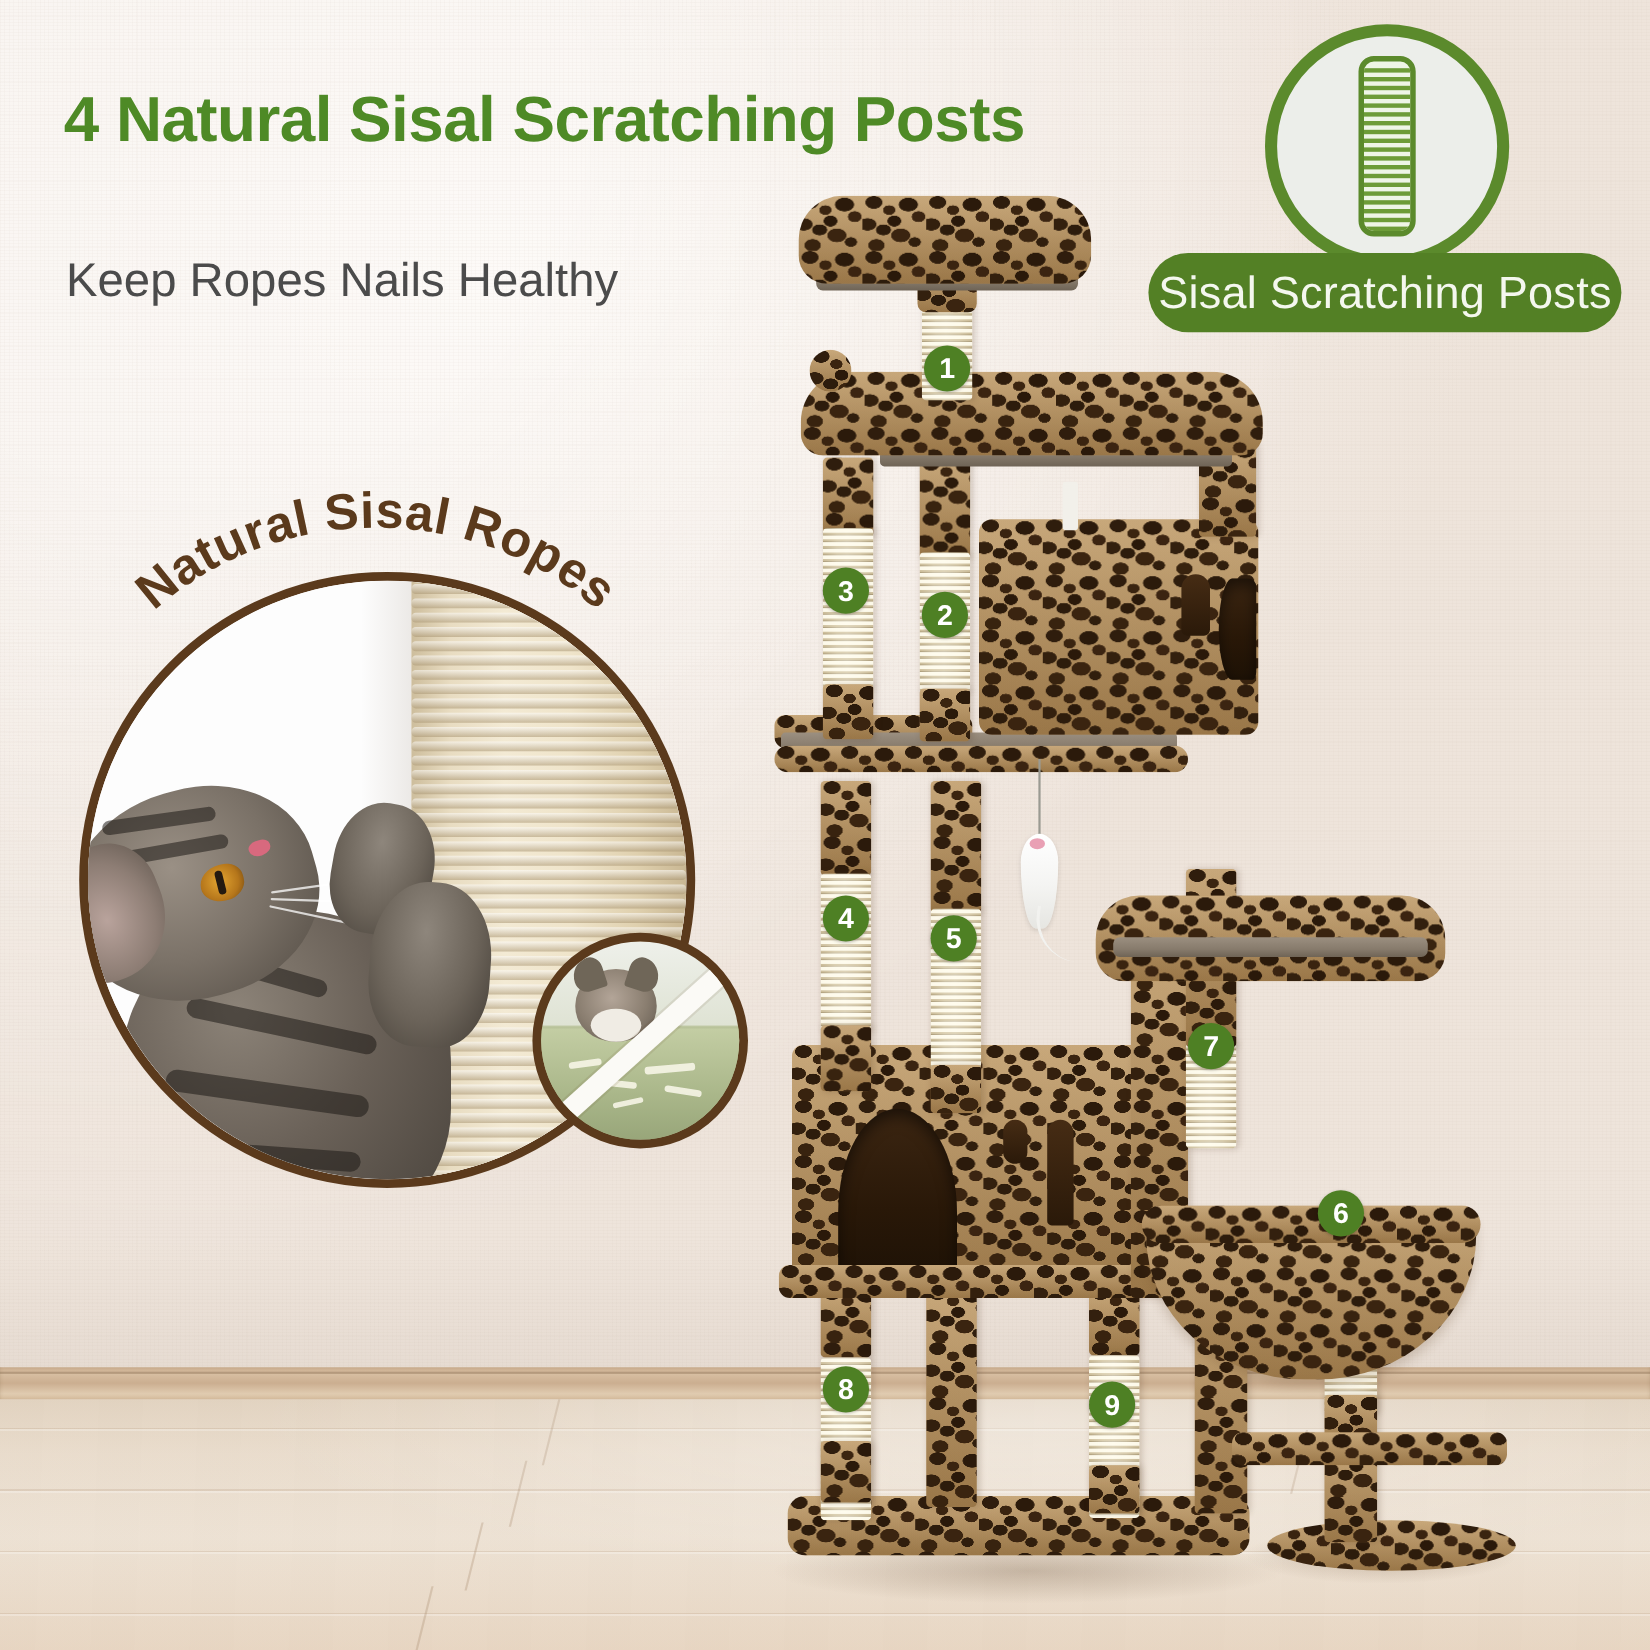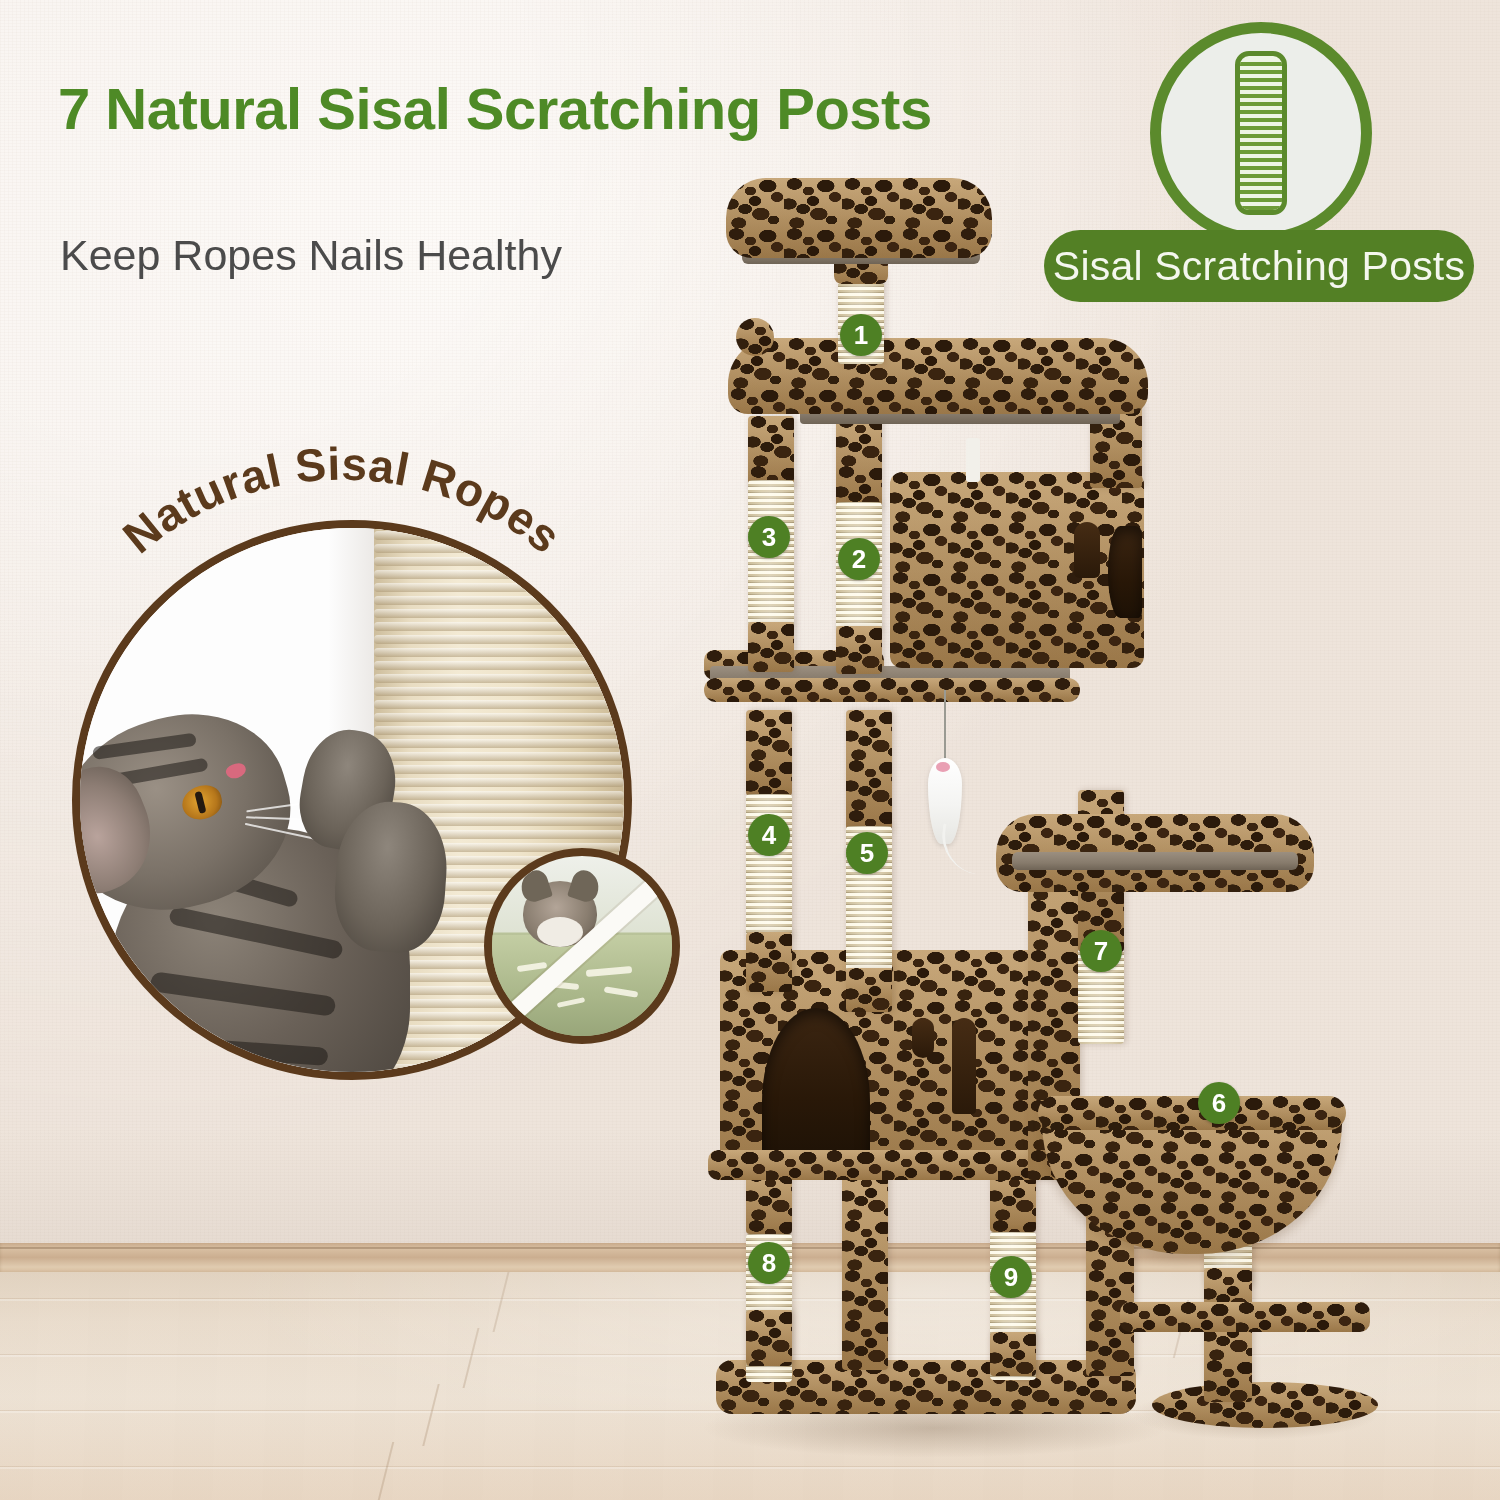--- a/index.html
+++ b/index.html
@@ -287,21 +287,21 @@
       <i style="left:500px;top:0;height:60px;"></i>
       <i style="left:470px;top:56px;height:60px;"></i>
       <i style="left:430px;top:112px;height:62px;"></i>
       <i style="left:385px;top:170px;height:58px;"></i>
       <i style="left:1180px;top:28px;height:58px;"></i>
       <i style="left:1240px;top:90px;height:60px;"></i>
     </div>
     <div class="floor-sheen"></div>
   </div>
 
-  <div class="headline">7 Natural Sisal Scratching Posts</div>
+  <div class="headline">4 Natural Sisal Scratching Posts</div>
   <div class="subhead">Keep Ropes Nails Healthy</div>
 
   <div class="badge-wrap">
     <div class="badge-circle">
       <div class="post-icon">
         <i style="top:6px"></i>
           <i style="top:14px"></i>
           <i style="top:22px"></i>
           <i style="top:30px"></i>
         <i style="top:38px"></i>

